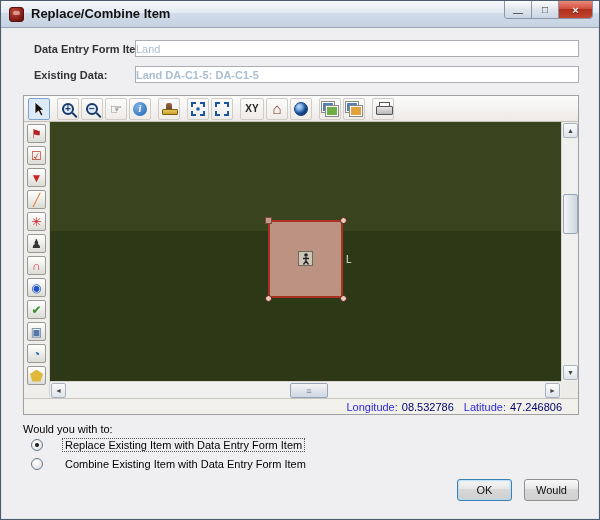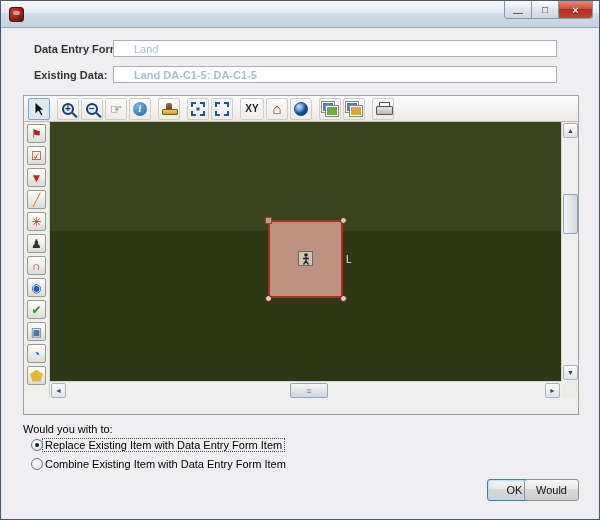--- a/index.html
+++ b/index.html
@@ -43,23 +43,23 @@
     width:33px; border-right:none; color:#fff; font-weight:bold; font-size:11px;
     background:linear-gradient(#e98a7d,#d3503f 45%,#b02e1c 50%,#c04430);
     text-shadow:0 1px 1px #6b140a;
   }
 
   
   .form-label { position:absolute; font-size:11px; font-weight:bold; color:#333; }
   .lbl1 { left:33px; top:42px; }
   .lbl2 { left:33px; top:68px; }
   .form-input {
-    position:absolute; left:112px; width:444px; height:17px;
+    position:absolute; left:134px; width:444px; height:17px;
     border:1px solid #abadb3; background:#fff; font-size:11px;
-    color:var(--field-text,#a9bed2); padding:0 20px;
+    color:var(--field-text,#a9bed2); padding:0 0;
     font-family:"Liberation Sans", sans-serif;
   }
   .inp1 { top:39px; } .inp2 { top:65px;font-weight:bold; }
 
   
   .map-panel {
     position:absolute; left:22px; top:94px; width:556px; height:320px;
     border:1px solid #a0a0a0; background:#efefef;
   }
   .map-toolbar {
@@ -161,43 +161,44 @@
 
   
   .map-status { position:absolute; left:0; right:0; bottom:0; height:16px; background:#f2f0ea;
     border-top:1px solid #c8c5c0; font-size:11px; display:flex; align-items:center;
     justify-content:flex-end; padding-right:10px; gap:4px; }
   .st-label { color:var(--status-label,#2a2ae0); }
   .st-value { color:var(--status-value,#00006b); margin-right:6px; }
 
   
   .question { position:absolute; left:22px; top:422px; font-size:11px; color:#000; }
-  .radio-row { position:absolute; left:30px; display:flex; align-items:center; gap:0; }
+  .radio-row { position:absolute; left:30px; display:flex; align-items:center; gap:20px; }
   .r1 { top:438px; } .r2 { top:457px;justify-content:space-between; }
   .radio { width:12px; height:12px; border-radius:50%; border:1px solid #64798c;
     background:radial-gradient(circle at 35% 30%,#fff,#dcdcdc); position:relative; flex:none; }
   .radio.checked::after { content:""; position:absolute; left:3px; top:3px; width:4px; height:4px;
     border-radius:50%; background:#1a1a1a; }
   .radio-label { font-size:11px; color:#000; padding:0 2px; }
   .radio-label.focused { outline:1px dotted #555; }
 
   .dlg-btn { position:absolute; top:478px; width:55px; height:22px; font-size:11px;
     font-family:"Liberation Sans", sans-serif; color:#111;
     background:linear-gradient(#f8f8f8,#e6e6e6 45%,#d8d8d8 46%,#cfcfcf);
     border:1px solid #8e8f8f; border-radius:3px; }
-  .ok-btn { left:486px; border-color:#3c7fb1; box-shadow:inset 0 0 2px 1px #b5dcf5; }
+  .ok-btn { left:456px; border-color:#3c7fb1; box-shadow:inset 0 0 2px 1px #b5dcf5; }
   .cancel-btn { left:523px; }
 </style>
 </head>
 <body>
 
 <div class="window">
 
   <div class="titlebar">
     <span class="app-icon"></span>
+    <span class="title-text">Replace/Combine Item</span>
     <div class="win-controls">
       <div class="win-btn min">
           <span>—</span>
         </div>
       <div class="win-btn">
           <span>□</span>
         </div>
       <div class="win-btn close">
           <span>×</span>
         </div>
@@ -345,20 +346,26 @@
 
       <div class="hscroll">
         <div class="scroll-btn left">◄</div>
         <div class="hthumb"></div>
         <div class="scroll-btn right">►</div>
       </div>
 
       <div class="scroll-corner"></div>
     </div>
 
+    <div class="map-status">
+      <span class="st-label">Longitude:</span>
+      <span class="st-value">08.532786</span>
+      <span class="st-label">Latitude:</span>
+      <span class="st-value">47.246806</span>
+    </div>
   </div>
 
   <div class="question">Would you with to:</div>
 
   <div class="radio-row r1">
     <span class="radio checked"></span>
     <span class="radio-label focused">Replace Existing Item with Data Entry Form Item</span>
   </div>
   <div class="radio-row r2">
     <span class="radio"></span>

